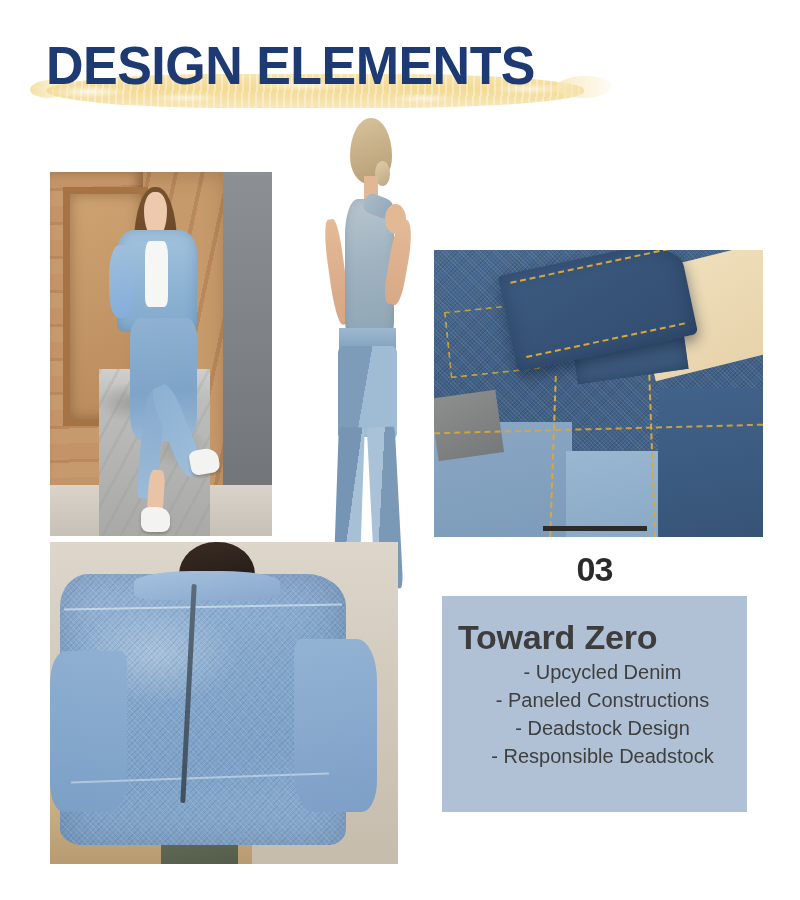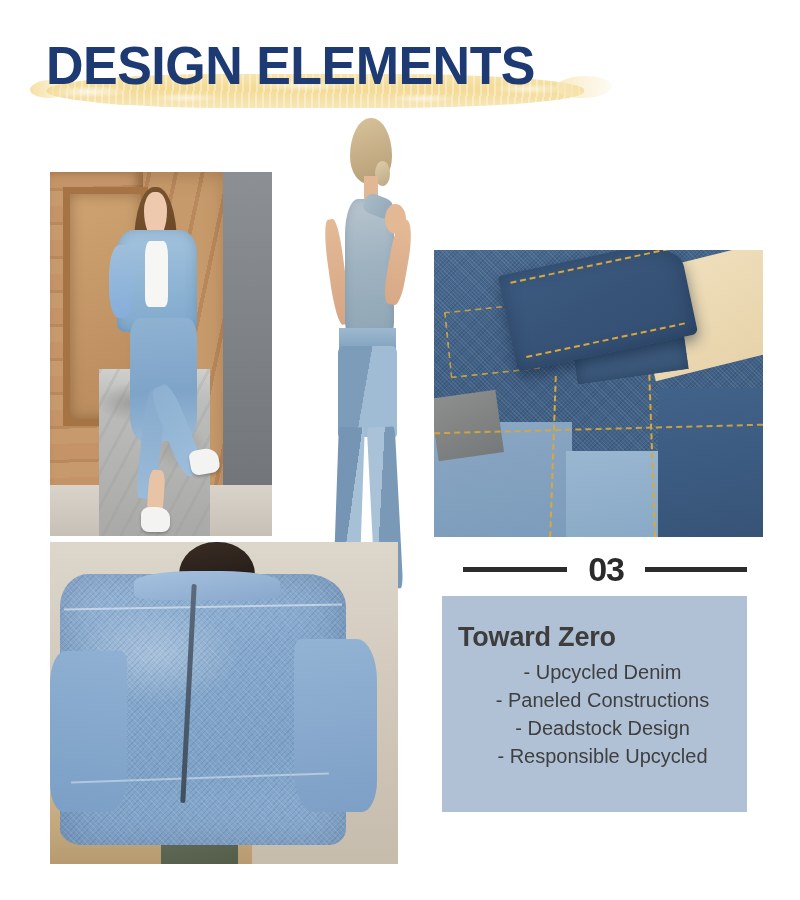--- a/index.html
+++ b/index.html
@@ -436,22 +436,23 @@
 
   
   .number-row {
     position: absolute;
     left: 442px;
     top: 551px;
     width: 305px;
     height: 36px;
     display: flex;
     align-items: center;
-    justify-content: flex-end;
+    justify-content: center;
     gap: 21px;
+    flex-direction: column;
   }
   .rule {
     height: 5px;
     background: #2b2b2b;
     flex: 0 0 auto;
   }
   .rule-left { width: 104px; }
   .rule-right { width: 102px; }
   .section-number {
     font-family: "Liberation Sans", sans-serif;
@@ -470,21 +471,21 @@
     width: 305px;
     height: 216px;
     background: #b0c0d5;
     box-sizing: border-box;
     padding: 26px 0 0 16px;
   }
   .info-heading {
     margin: 0 0 6px 0;
     font-family: "Liberation Sans", sans-serif;
     font-weight: 700;
-    font-size: 27px;
+    font-size: 34px;
     line-height: 30px;
     color: #3d3d3d;
     letter-spacing: -0.2px;
   }
   .info-list {
     list-style: none;
     margin: 0;
     padding: 0;
   }
   .info-list li {
@@ -583,17 +584,17 @@
     <span class="section-number">03</span>
     <span class="rule rule-right"></span>
   </div>
 
   <div class="info-panel">
     <h2 class="info-heading">Toward Zero</h2>
     <ul class="info-list">
       <li>- Upcycled Denim</li>
       <li>- Paneled Constructions</li>
       <li>- Deadstock Design</li>
-      <li>- Responsible Upcycled</li>
+      <li>- Responsible Deadstock</li>
     </ul>
   </div>
 
 </div>
 
 </body></html>

